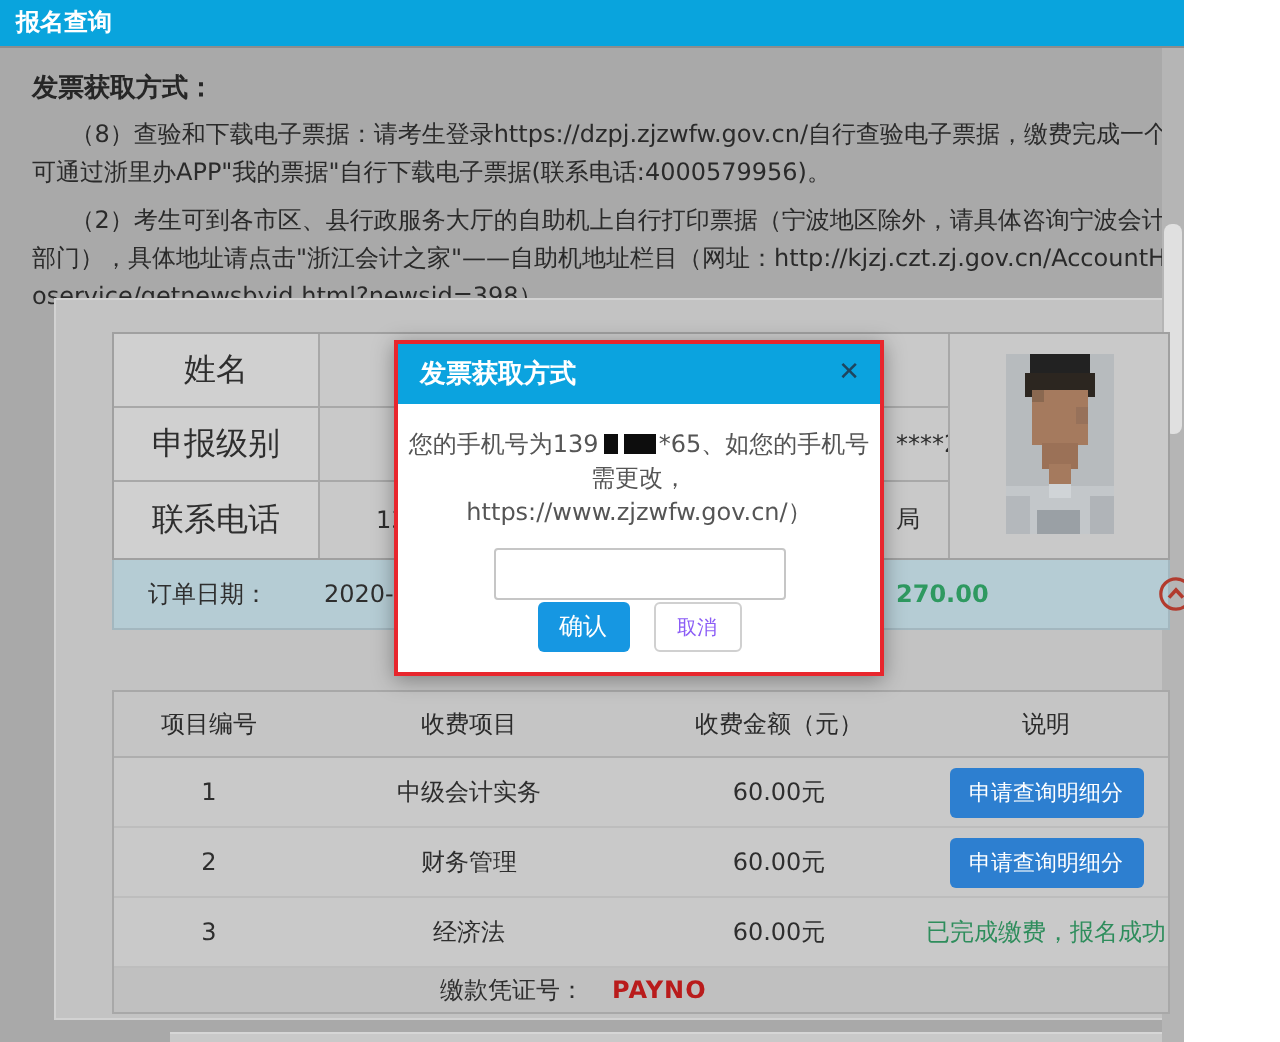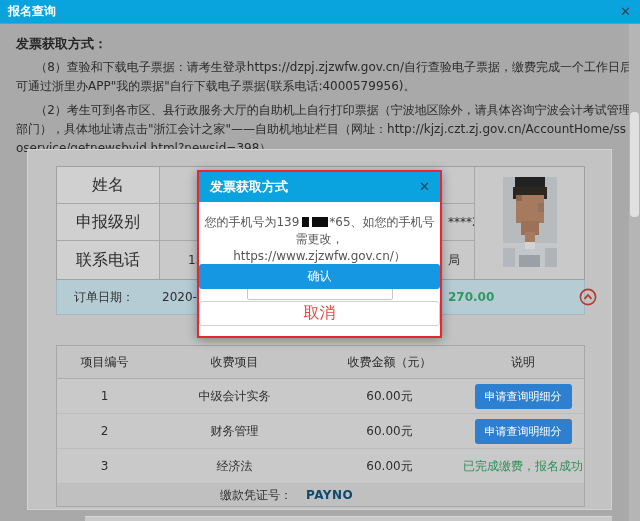--- a/index.html
+++ b/index.html
@@ -1,17 +1,17 @@
 <!DOCTYPE html>
 <html><head>
 <meta charset="utf-8">
 <style>
   html,body{margin:0;padding:0;}
   body{width:640px;height:521px;overflow:hidden;font-family:"DejaVu Sans","Liberation Sans",sans-serif;}
-  .window{position:relative;width:640px;height:521px;background:#a9a9a9;overflow:hidden;}
+  .window{position:relative;width:592px;height:521px;background:#a9a9a9;overflow:hidden;}
 
   
   .titlebar{position:absolute;left:0;top:0;width:640px;height:24px;background:#09a4dd;border-bottom:1px solid #8d8d8d;box-sizing:border-box;display:flex;align-items:center;}
   .titlebar .title{color:#fff;font-size:12px;font-weight:bold;margin-left:8px;}
   .titlebar .close{position:absolute;right:9px;top:4px;color:#2e4757;font-size:13px;font-weight:bold;cursor:pointer;line-height:16px;}
 
   
   .notice{position:absolute;left:8px;top:24px;width:616px;padding:11px 8px 0 8px;color:#262626;}
   .notice .heading{font-size:13px;font-weight:bold;margin-bottom:4px;}
   .notice p{font-size:12px;line-height:19px;margin:5px 0;text-indent:1.6em;word-break:break-all;color:#2a2a2a;}
@@ -45,42 +45,42 @@
   .frow{display:flex;align-items:center;height:35px;border-bottom:1px solid #bdbdbd;box-sizing:border-box;font-size:12px;color:#2e2e2e;}
   .frow.head{height:33px;background:#c5c5c5;border-bottom:1px solid #aeaeae;color:#2b2b2b;}
   .c1{width:95px;text-align:center;}
   .c2{width:165px;text-align:center;}
   .c3{width:145px;text-align:center;}
   .c4{width:122px;text-align:center;}
   .detailbtn{background:#2d7fd0;color:#fff;border:none;border-radius:3px;font-size:11px;padding:5px 10px;cursor:pointer;font-family:inherit;}
   .paid{color:#2e8d5c;}
   .frow.footer{height:22px;background:#c0c0c0;border-bottom:none;}
   .flabel{width:235px;text-align:right;color:#2e2e2e;}
-  .fvalue{margin-left:14px;font-weight:bold;color:#0c4a6e;letter-spacing:.5px;}
+  .fvalue{margin-left:14px;font-weight:bold;color:#b91c1c;letter-spacing:.5px;}
 
   
   .nextcard{position:absolute;left:85px;top:516px;width:527px;height:5px;background:#c9c9c9;border-top:1px solid #d6d6d6;}
 
   
   .sbtrack{position:absolute;right:0;top:24px;width:11px;height:497px;background:#b5b5b5;}
   .sbthumb{position:absolute;right:1px;top:112px;width:9px;height:105px;background:#e0e0e0;border-radius:4px;cursor:pointer;}
 
   
   .modal{position:absolute;left:197px;top:170px;width:245px;height:168px;background:#fff;border:2px solid #e8262d;box-sizing:border-box;z-index:10;box-shadow:0 2px 10px rgba(0,0,0,.35);}
   .mhead{height:30px;background:#0ba3df;display:flex;align-items:center;position:relative;}
   .mhead .mtitle{color:#fff;font-size:13px;font-weight:bold;margin-left:11px;}
   .mhead .mclose{position:absolute;right:10px;top:7px;color:#1f455e;font-size:13px;font-weight:bold;cursor:pointer;line-height:16px;}
   .mbody{padding-top:12px;text-align:center;font-size:12px;color:#555;line-height:17px;}
   .redact{display:inline-block;background:#0d0d0d;height:10px;vertical-align:-1px;}
   .redact.r1{width:7px;margin-left:3px;}
   .redact.r2{width:16px;margin-left:3px;margin-right:1px;}
   .minput{display:block;margin:9px auto 0 auto;width:134px;height:24px;border:1px solid #c6c6c6;border-radius:2px;background:#fff;font-size:12px;padding:0 5px;box-sizing:content-box;font-family:inherit;}
-  .mbtns{position:absolute;left:0;right:0;bottom:10px;display:flex;justify-content:center;gap:12px;flex-direction:column;}
+  .mbtns{position:absolute;left:0;right:0;bottom:10px;display:flex;justify-content:center;gap:12px;}
   .btn-confirm{min-width:46px;height:25px;background:#1697e2;color:#fff;border:none;border-radius:3px;font-size:12px;cursor:pointer;font-family:inherit;}
-  .btn-cancel{min-width:44px;height:25px;background:#fff;color:#ef4444;border:1px solid #d0d0d0;border-radius:3px;font-size:16px;cursor:pointer;font-family:inherit;}
+  .btn-cancel{min-width:44px;height:25px;background:#fff;color:#8b5cf6;border:1px solid #d0d0d0;border-radius:3px;font-size:10px;cursor:pointer;font-family:inherit;}
 </style>
 </head>
 <body>
 
 <div class="window">
 
   <div class="titlebar">
     <span class="title">报名查询</span>
     <span class="close">✕</span>
   </div>

